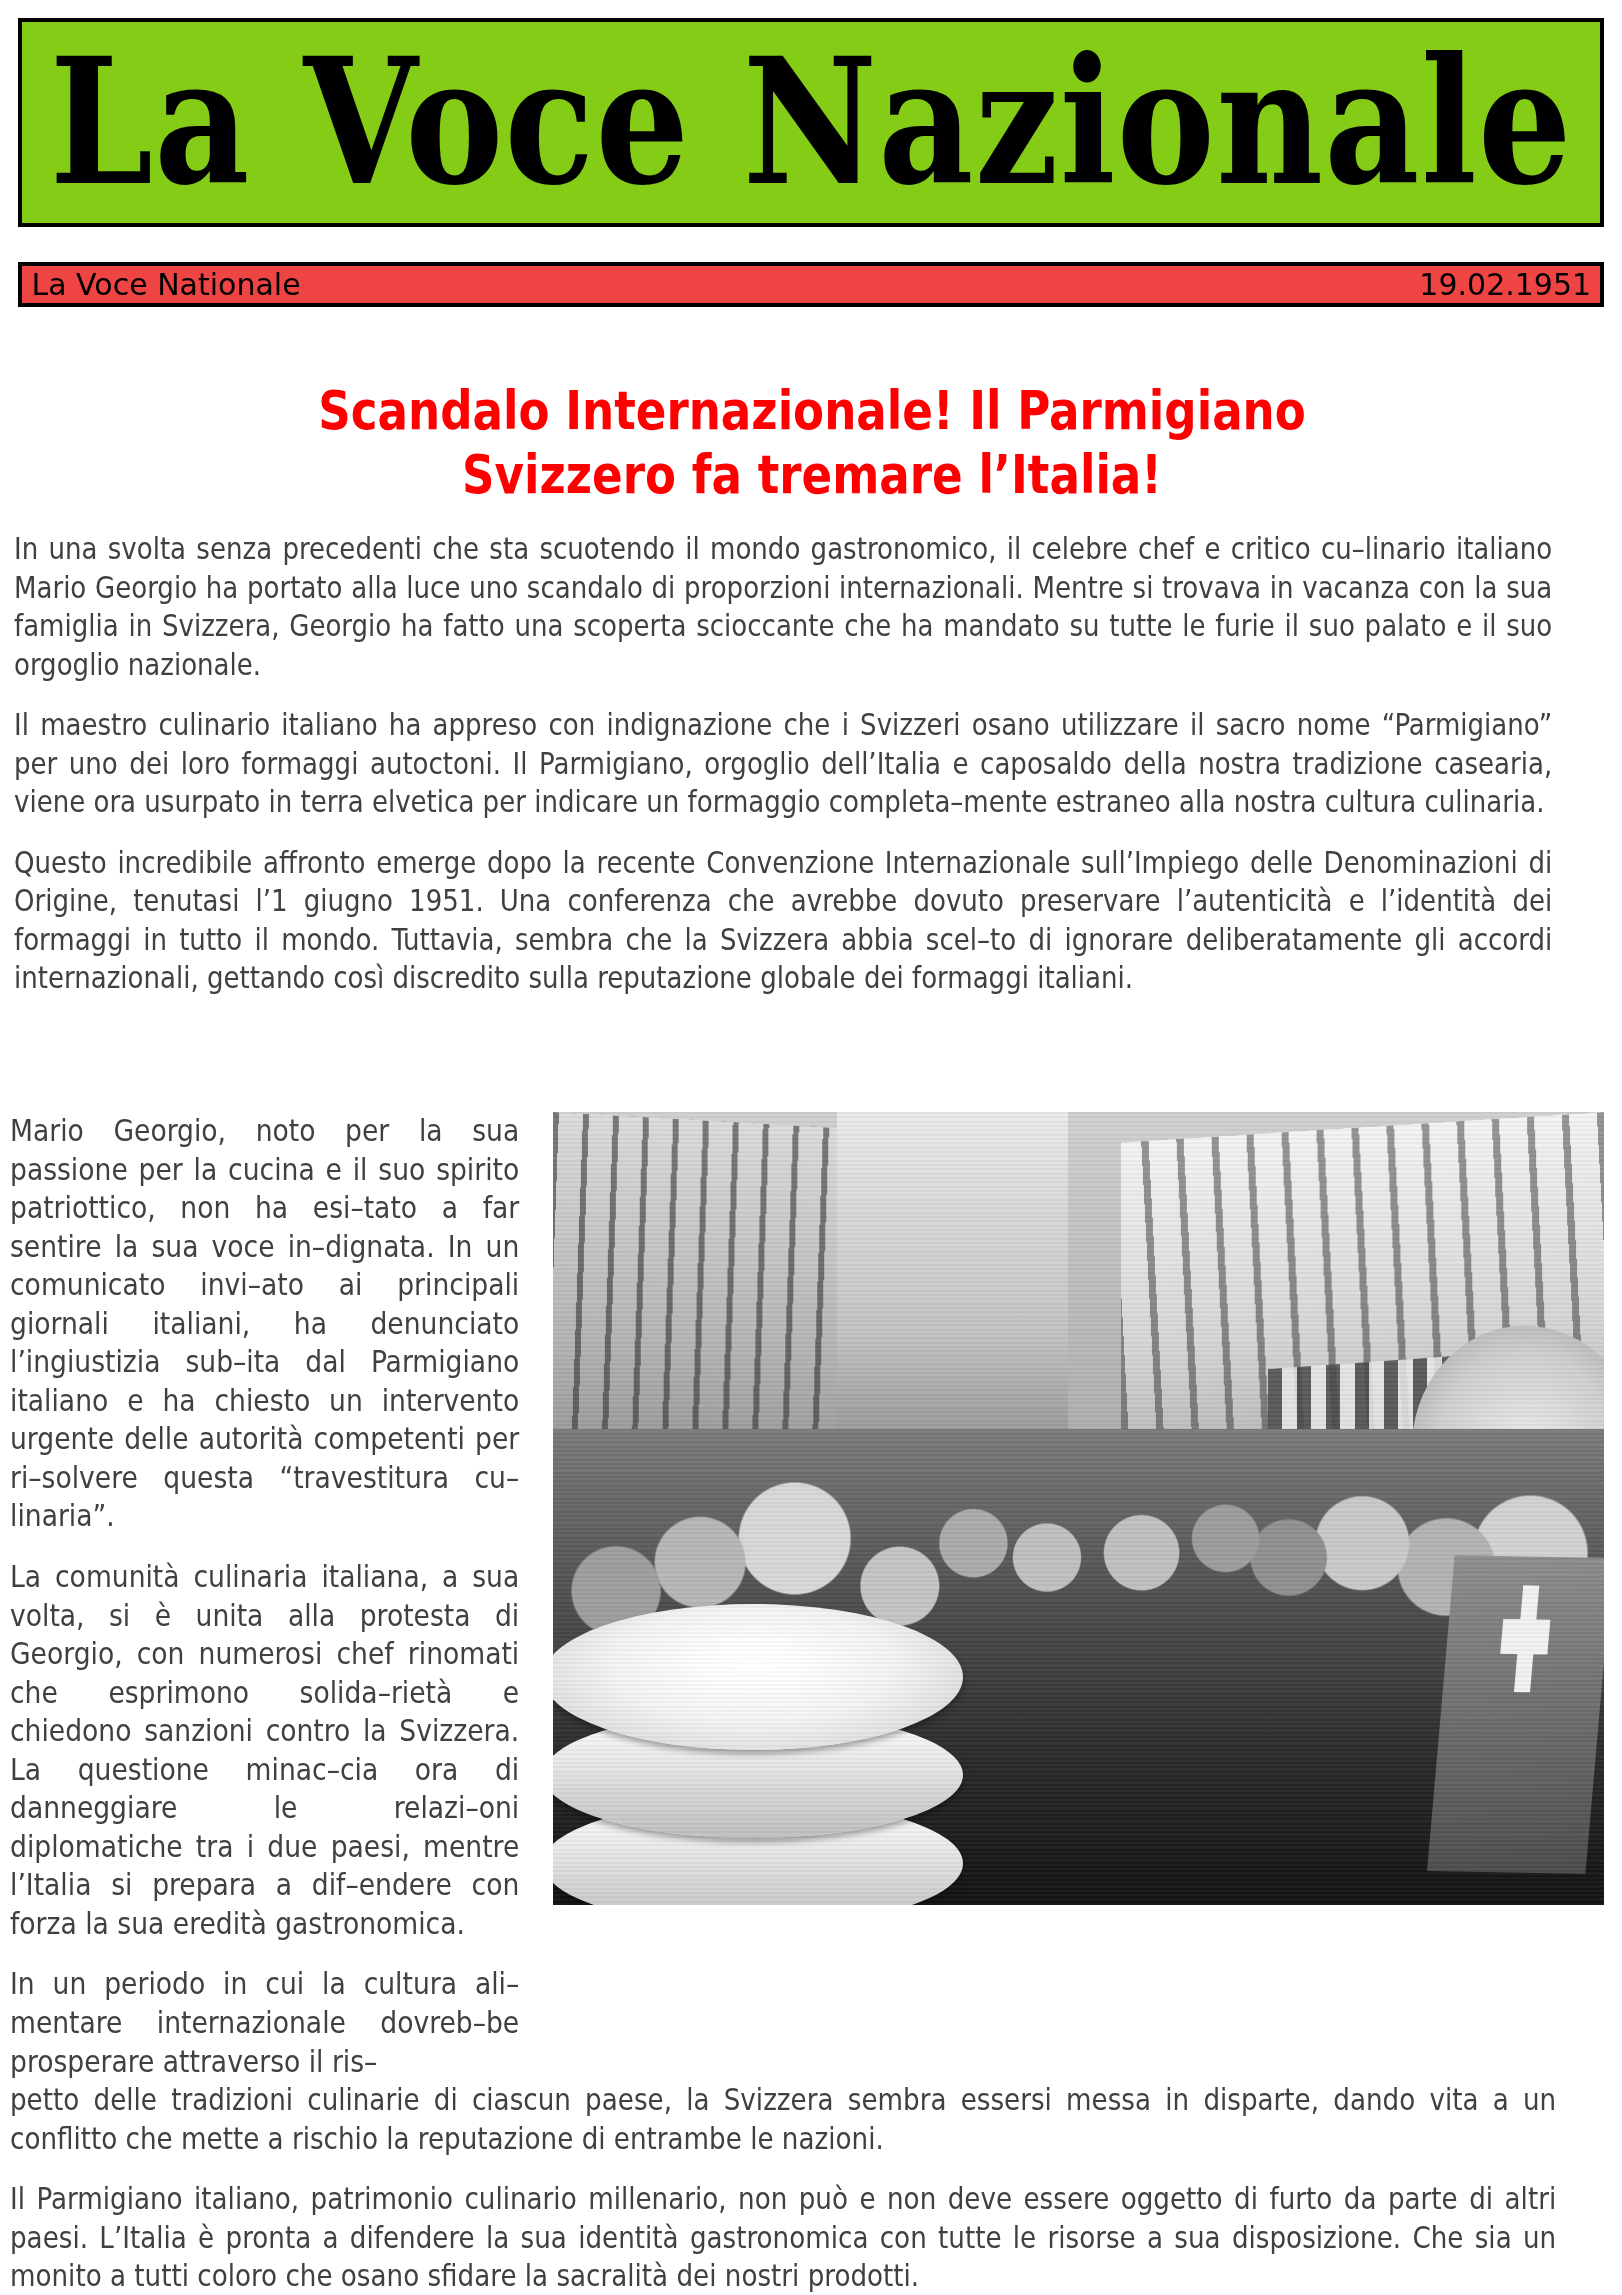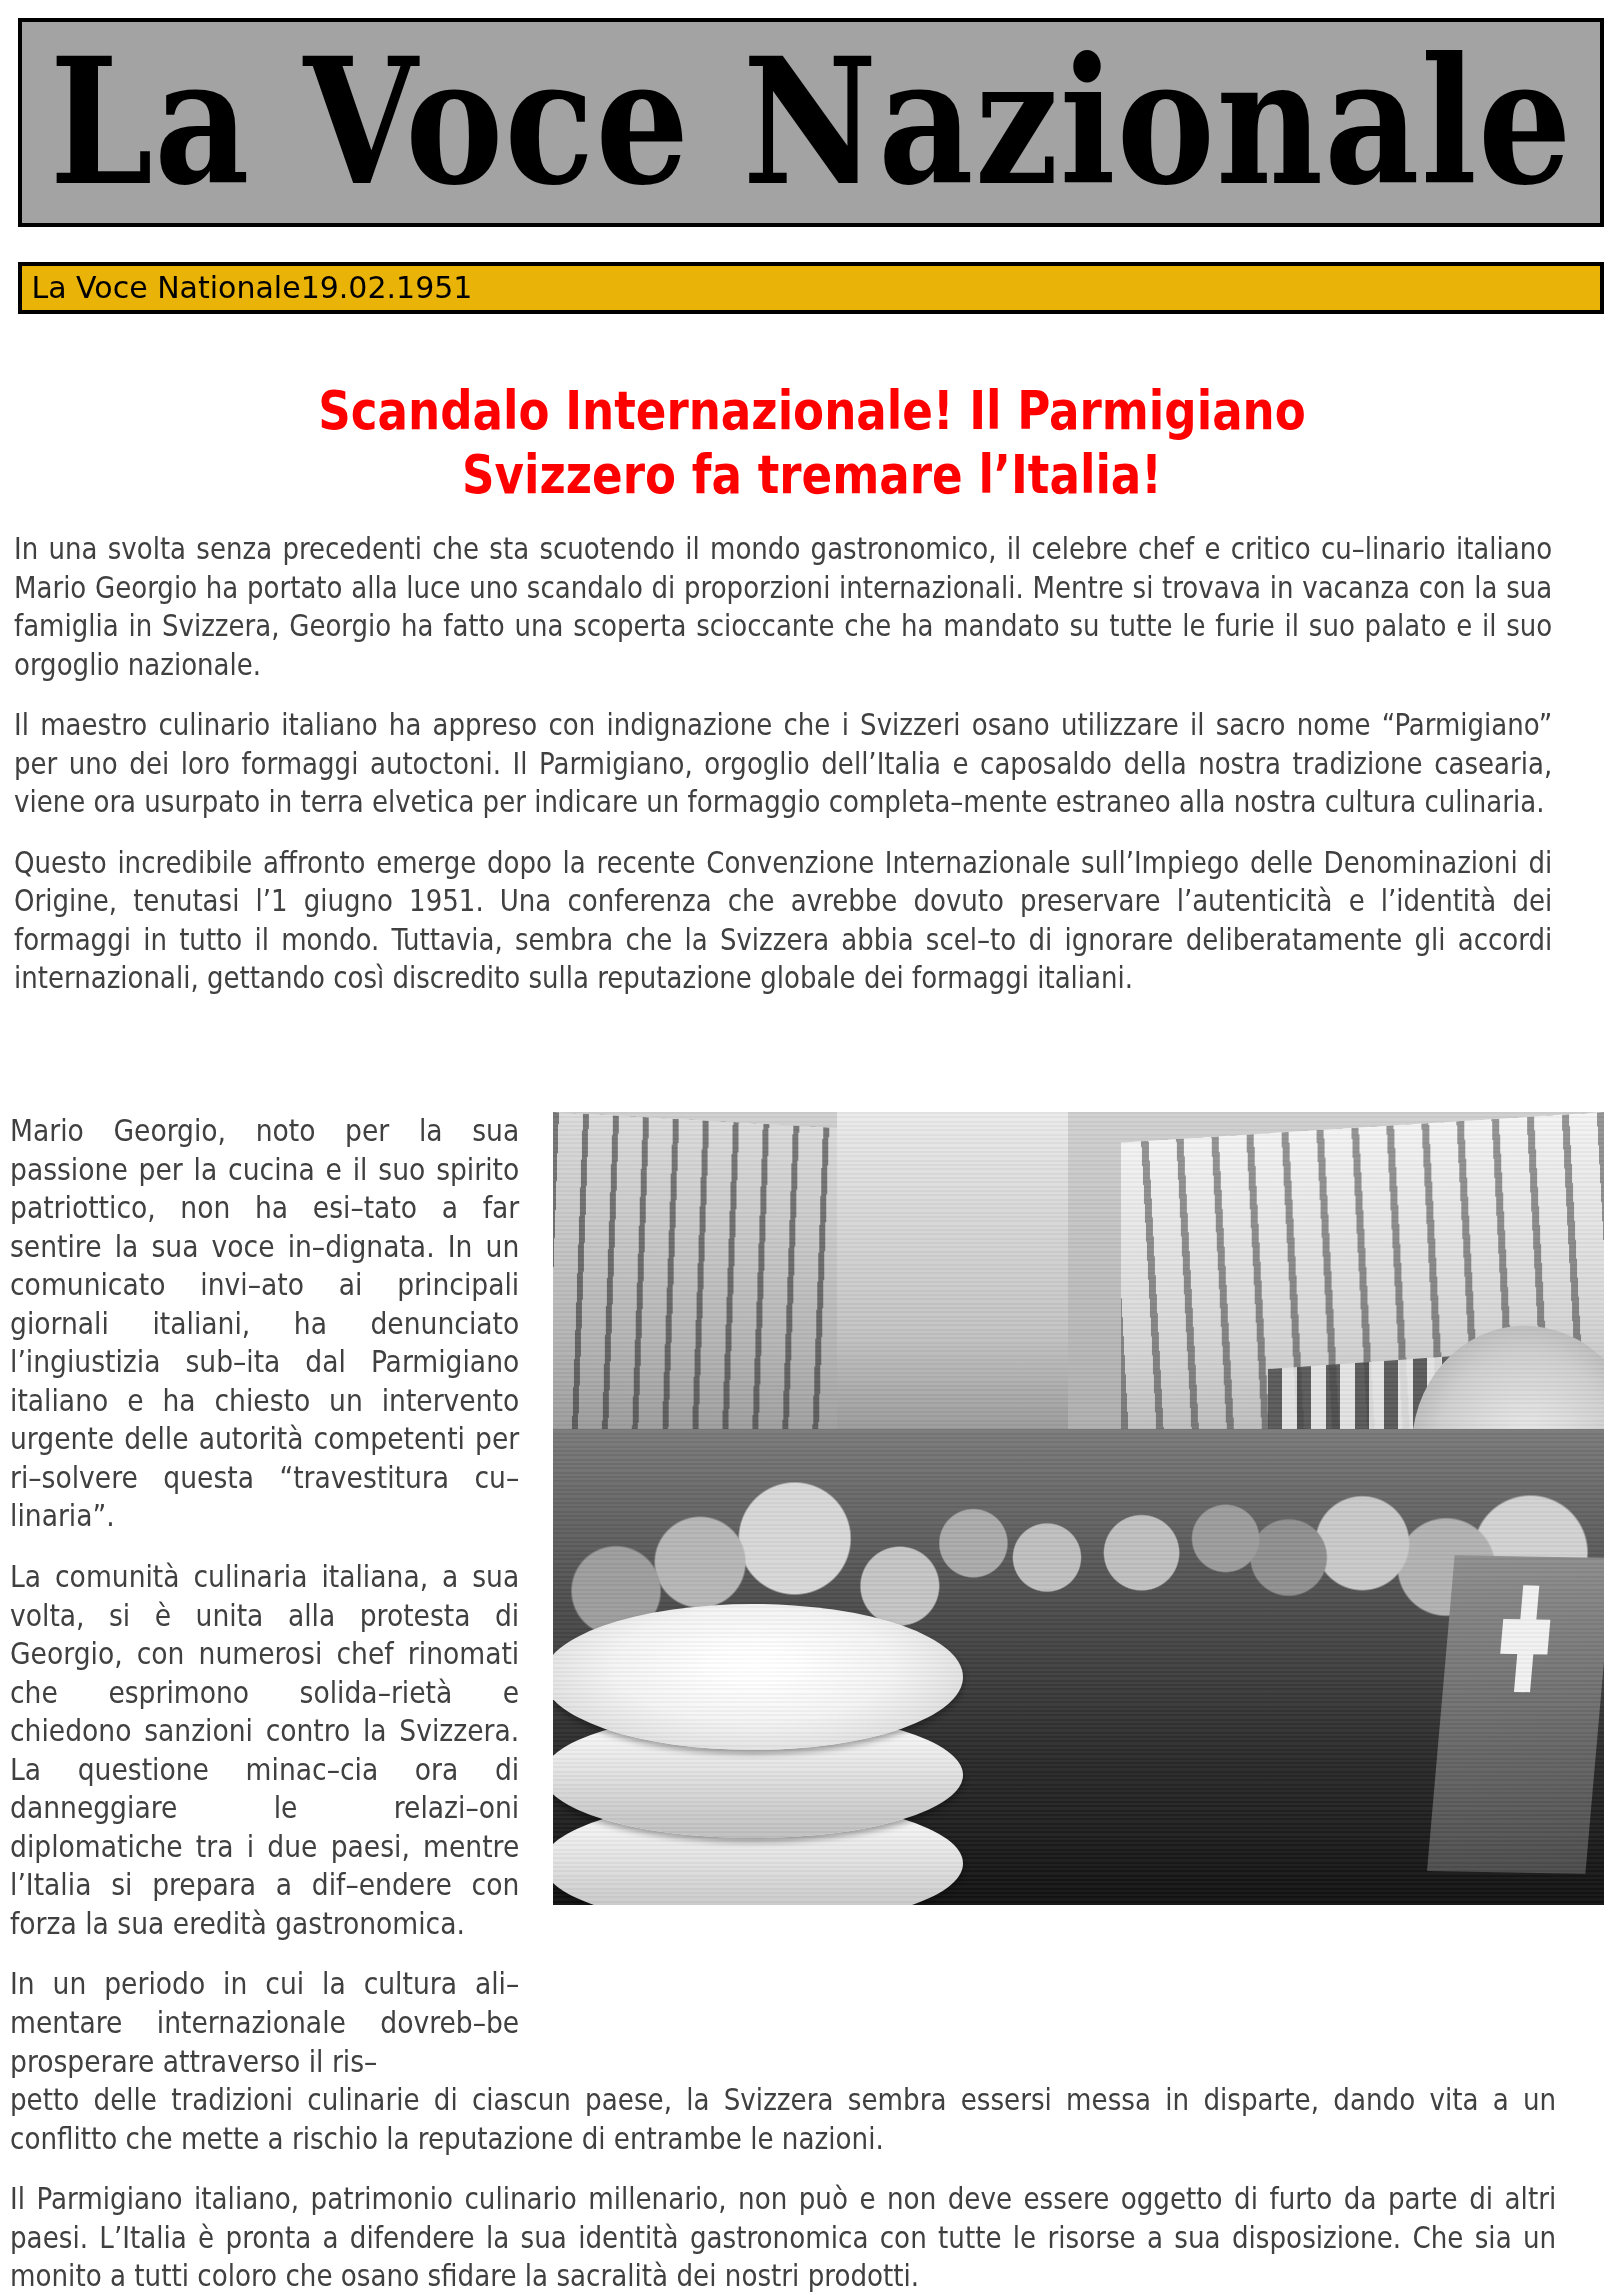--- a/index.html
+++ b/index.html
@@ -8,41 +8,41 @@
     font-family:"Liberation Sans","DejaVu Sans",sans-serif;
     color:#000000;
     -webkit-font-smoothing:antialiased;
     overflow:hidden;
   }
   .page{position:relative;width:1623px;height:2295px;box-sizing:border-box;}
 
   
   .masthead-box{
     position:absolute;left:18.3px;top:17.7px;width:1586px;height:209px;
-    border:4.6px solid #000;box-sizing:border-box;background:#a3a3a3;
+    border:4.6px solid #000;box-sizing:border-box;background:#84cc16;
     display:flex;align-items:center;justify-content:center;
     overflow:hidden;
   }
   .masthead-title{
     font-family:"DejaVu Serif",serif;
     font-weight:700;
     font-size:147px;
     line-height:1;
     letter-spacing:1.3px;
     white-space:nowrap;
     transform:scaleY(1.18) scaleX(1.0);
     transform-origin:center center;
     font-style:normal;
   }
 
   
   .datebar-box{
-    position:absolute;left:18.3px;top:262px;width:1586px;height:52px;
-    border:4.6px solid #000;box-sizing:border-box;background:#eab308;
-    display:flex;align-items:center;
+    position:absolute;left:18.3px;top:262px;width:1586px;height:45px;
+    border:4.6px solid #000;box-sizing:border-box;background:#ef4444;
+    display:flex;align-items:center;justify-content:space-between;
     padding:0 9.2px;
   }
   .datebar-left,.datebar-right{
     font-family:"DejaVu Sans",sans-serif;
     font-size:30px;line-height:1;
   }
 
   
   .headline{
     position:absolute;left:79px;top:343px;width:1466px;

